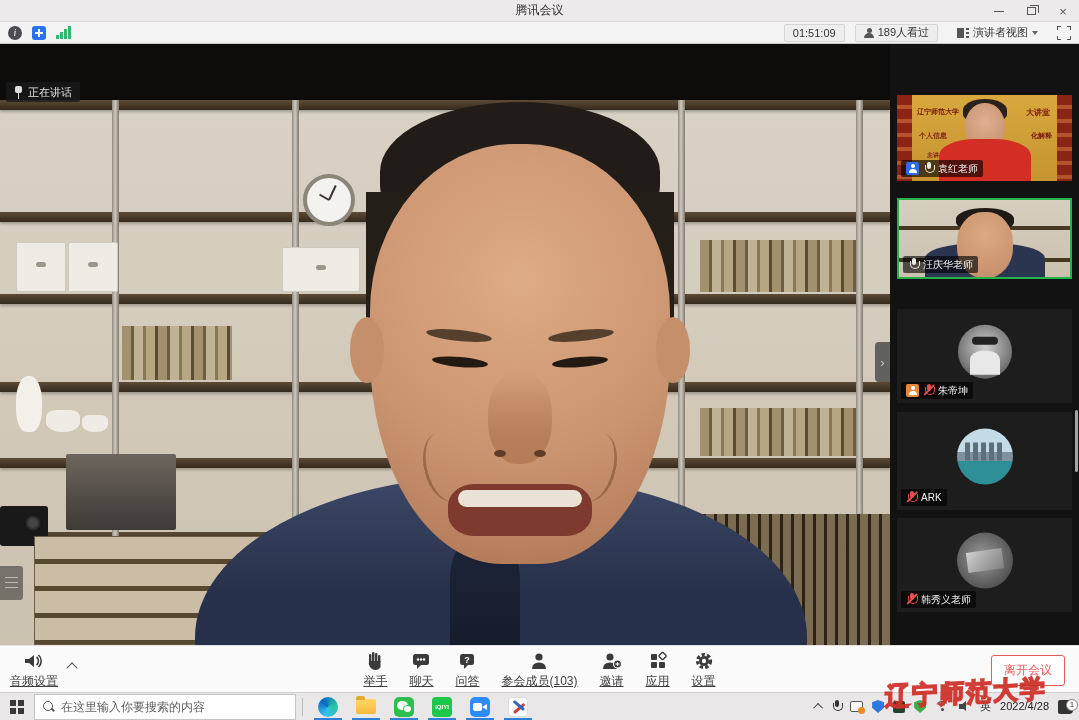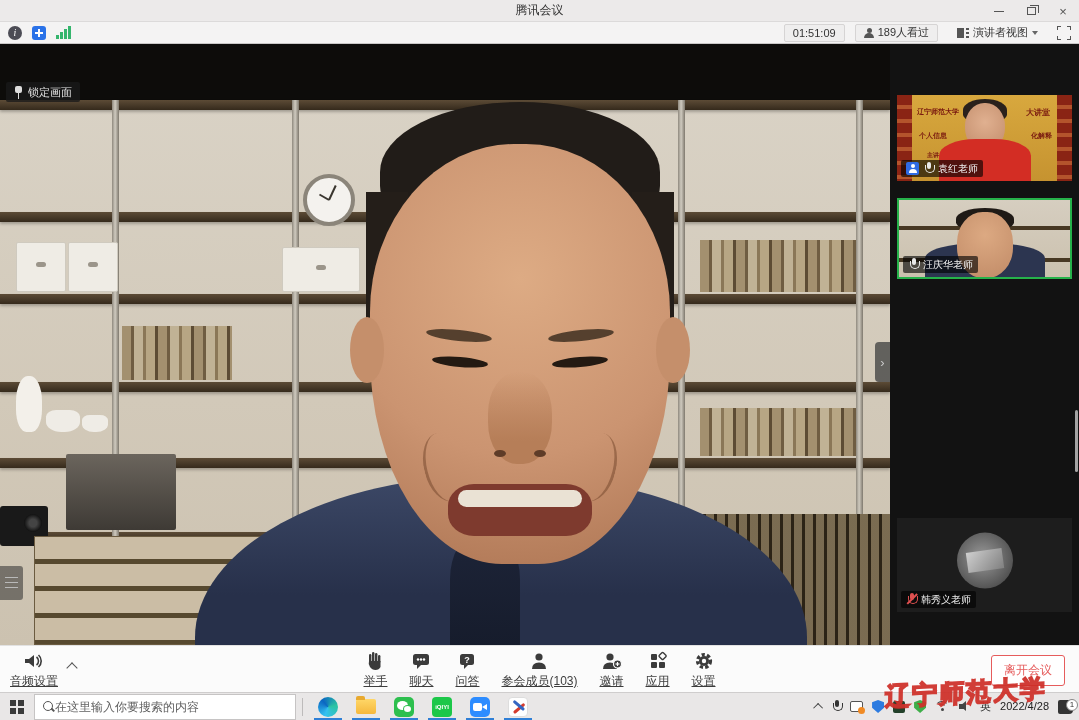--- a/index.html
+++ b/index.html
@@ -202,21 +202,21 @@
   .leave-btn { position:absolute; right:14px; top:9px; padding:6px 12px; border:1px solid #e65c5c;
     border-radius:3px; color:#e65c5c; font-size:12px; background:#fff; }
 
   
   .taskbar { position:absolute; left:0; top:692px; width:1079px; height:28px; background:#e9e7e7;
     border-top:1px solid #cfcdcd; display:flex; align-items:center; }
   .start { width:34px; height:28px; display:flex; align-items:center; justify-content:center; }
   .start-grid { width:14px; height:14px; display:grid; grid-template-columns:6px 6px; gap:2px; }
   .start-grid i { background:#3a3a3a; width:6px; height:6px; }
   .search-box { width:262px; height:26px; background:#fff; border:1px solid #c6c4c4; display:flex;
-    align-items:center; padding:0 8px; }
+    align-items:center; gap:6px; padding:0 8px; }
   .search-box input { border:none; outline:none; font-size:12px; width:210px; background:transparent; color:#333; }
   .search-box input::placeholder { color:#5f5f5f; }
   .mag-ic { width:12px; height:12px; position:relative; flex:none; }
   .mag-ic:before { content:""; position:absolute; left:0; top:0; width:8px; height:8px;
     border:1.5px solid #555; border-radius:50%; }
   .mag-ic:after { content:""; position:absolute; left:8px; top:8px; width:4px; height:1.5px;
     background:#555; transform:rotate(45deg); }
   .tb-divider { width:1px; height:18px; background:#bdbbbb; margin:0 6px; }
   .tb-apps { display:flex; }
   .tb-app { width:38px; height:28px; display:flex; align-items:center; justify-content:center; position:relative; }
@@ -378,21 +378,21 @@
         <div class="nostril" style="right:142px"></div>
         <div class="smile l"></div>
         <div class="smile r"></div>
         <div class="mouth">
             <div class="teeth"></div>
           </div>
       </div>
     </div>
     <div class="lock-btn">
       <span class="pin-ic"></span>
-      <span>锁定画面</span>
+      <span>正在讲话</span>
     </div>
     <div class="collapse-chevron">›</div>
     <div class="float-widget">
         <i></i>
         <i></i>
         <i></i>
       </div>
   </div>
 
   <div class="sidebar">
@@ -424,21 +424,40 @@
         <div class="mini-suit"></div>
         <div class="mini-hair"></div>
         <div class="mini-face"></div>
       </div>
       <div class="name-pill">
         <span class="mic-ic"></span>
         <span>汪庆华老师</span>
       </div>
     </div>
 
-
+    <div class="tile" style="top:265px;height:94px">
+      <div class="avatar av-bw"></div>
+      <div class="name-pill">
+        <span class="role-badge badge-orange"></span>
+        <span class="mic-ic muted">
+            <i></i>
+          </span>
+        <span>朱帝坤</span>
+      </div>
+    </div>
+
+    <div class="tile" style="top:368px;height:98px">
+      <div class="avatar av-city"></div>
+      <div class="name-pill">
+        <span class="mic-ic muted">
+            <i></i>
+          </span>
+        <span>ARK</span>
+      </div>
+    </div>
 
     <div class="tile" style="top:474px;height:94px">
       <div class="avatar av-grey"></div>
       <div class="name-pill">
         <span class="mic-ic muted">
             <i></i>
           </span>
         <span>韩秀义老师</span>
       </div>
     </div>

